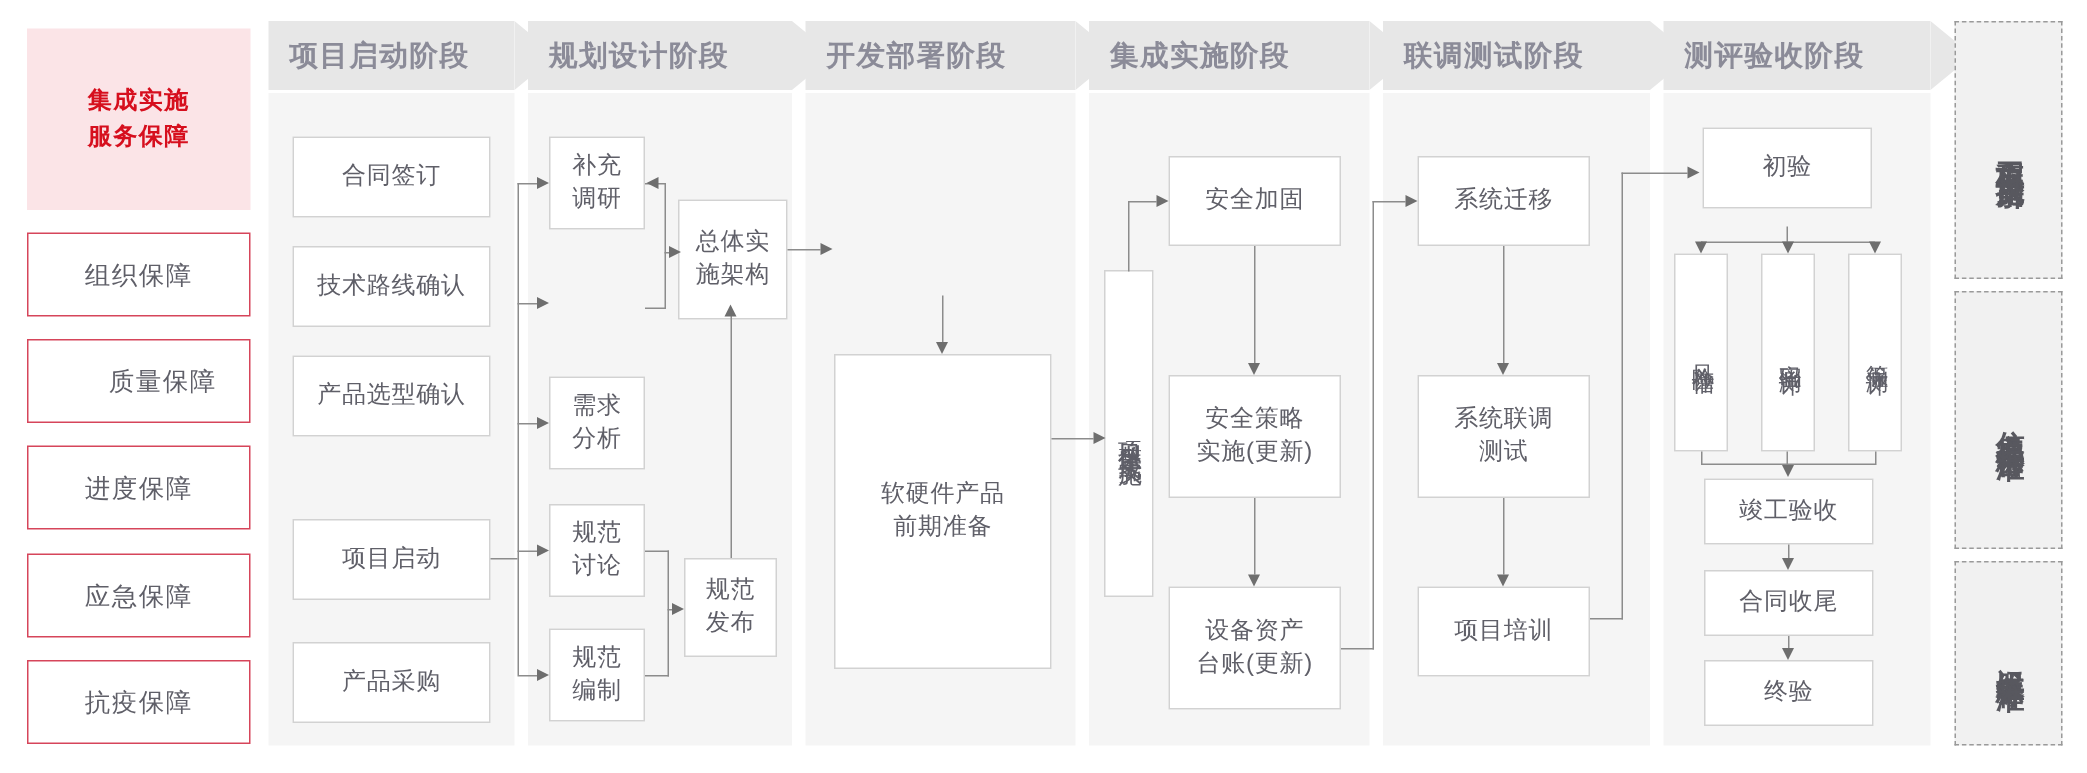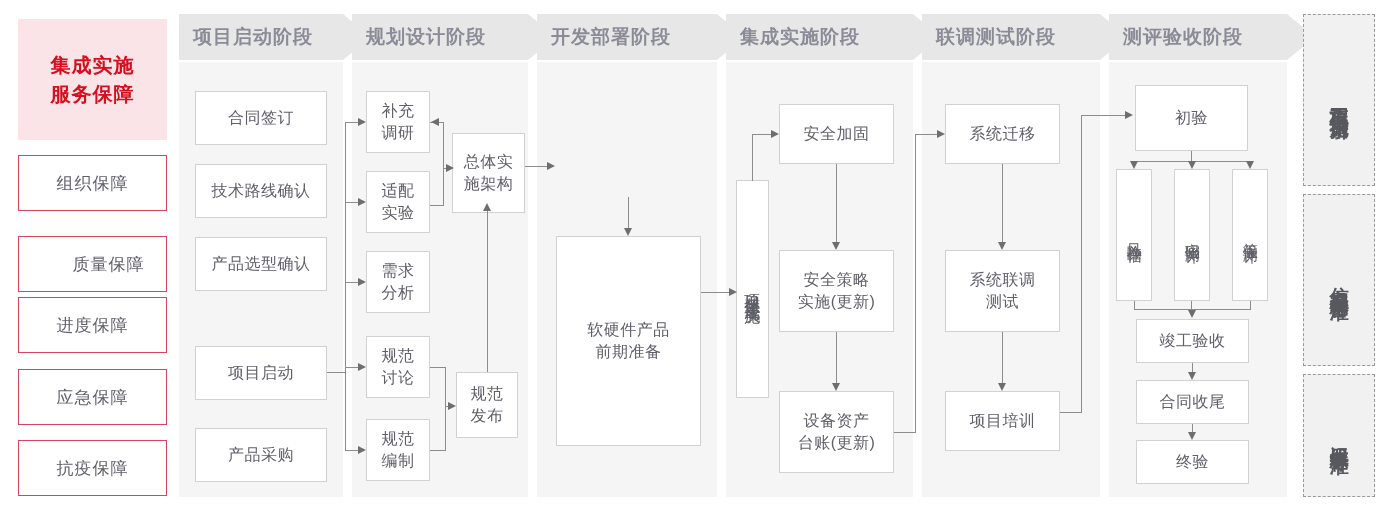--- a/index.html
+++ b/index.html
@@ -14,21 +14,21 @@
     background:#fff;
   }
   .abs{position:absolute;box-sizing:border-box;}
 
   
   .rail-title{
     left:18px;top:19px;width:149px;height:121px;
     background:#fbe4e7;
     display:flex;align-items:center;justify-content:center;
     text-align:center;
-    color:#d60f1e;font-weight:bold;font-size:20px;line-height:1.45;
+    color:#d60f1e;font-weight:bold;font-size:16px;line-height:1.45;
     letter-spacing:1px;
   }
   .rail-item{
     left:18px;width:149px;height:56px;
     border:1.4px solid #d6455a;
     background:#ffffff;
     display:flex;align-items:center;justify-content:center;
     color:#5f5f68;font-size:17px;letter-spacing:1px;
   }
 
@@ -103,21 +103,21 @@
   <div class="abs rail-title">
     <div>
       <div>集成实施</div>
       <div>服务保障</div>
     </div>
   </div>
 
   <div class="abs rail-item" style="top:155px;">
     <span>组织保障</span>
   </div>
-  <div class="abs rail-item" style="top:236px;padding-left:32px;">
+  <div class="abs rail-item" style="top:226px;padding-left:32px;">
     <span>质量保障</span>
   </div>
   <div class="abs rail-item" style="top:297px;">
     <span>进度保障</span>
   </div>
   <div class="abs rail-item" style="top:369px;">
     <span>应急保障</span>
   </div>
   <div class="abs rail-item" style="top:440px;">
     <span>抗疫保障</span>
@@ -175,26 +175,20 @@
   <div class="abs node" style="left:195px;top:428px;width:132px;height:54px;">
     <span>产品采购</span>
   </div>
 
   <div class="abs node" style="left:366px;top:91px;width:64px;height:62px;">
     <div>
       <div>补充</div>
       <div>调研</div>
     </div>
   </div>
-  <div class="abs node" style="left:366px;top:171px;width:64px;height:62px;">
-    <div>
-      <div>适配</div>
-      <div>实验</div>
-    </div>
-  </div>
   <div class="abs node" style="left:366px;top:251px;width:64px;height:62px;">
     <div>
       <div>需求</div>
       <div>分析</div>
     </div>
   </div>
   <div class="abs node" style="left:366px;top:336px;width:64px;height:62px;">
     <div>
       <div>规范</div>
       <div>讨论</div>
@@ -251,21 +245,21 @@
   <div class="abs node" style="left:945px;top:391px;width:115px;height:60px;">
     <span>项目培训</span>
   </div>
   <div class="abs node" style="left:945px;top:250px;width:115px;height:82px;">
     <div>
       <div>系统联调</div>
       <div>测试</div>
     </div>
   </div>
 
-  <div class="abs node" style="left:1135px;top:85px;width:113px;height:66px;">
+  <div class="abs node" style="left:1135px;top:85px;width:113px;height:54px;">
     <span>初验</span>
   </div>
   <div class="abs node vert small" style="left:1116px;top:169px;width:36px;height:132px;">
     <span>风险评估</span>
   </div>
   <div class="abs node vert small" style="left:1174px;top:169px;width:36px;height:132px;">
     <span>密码测评</span>
   </div>
   <div class="abs node vert small" style="left:1232px;top:169px;width:36px;height:132px;">
     <span>等保测评</span>

